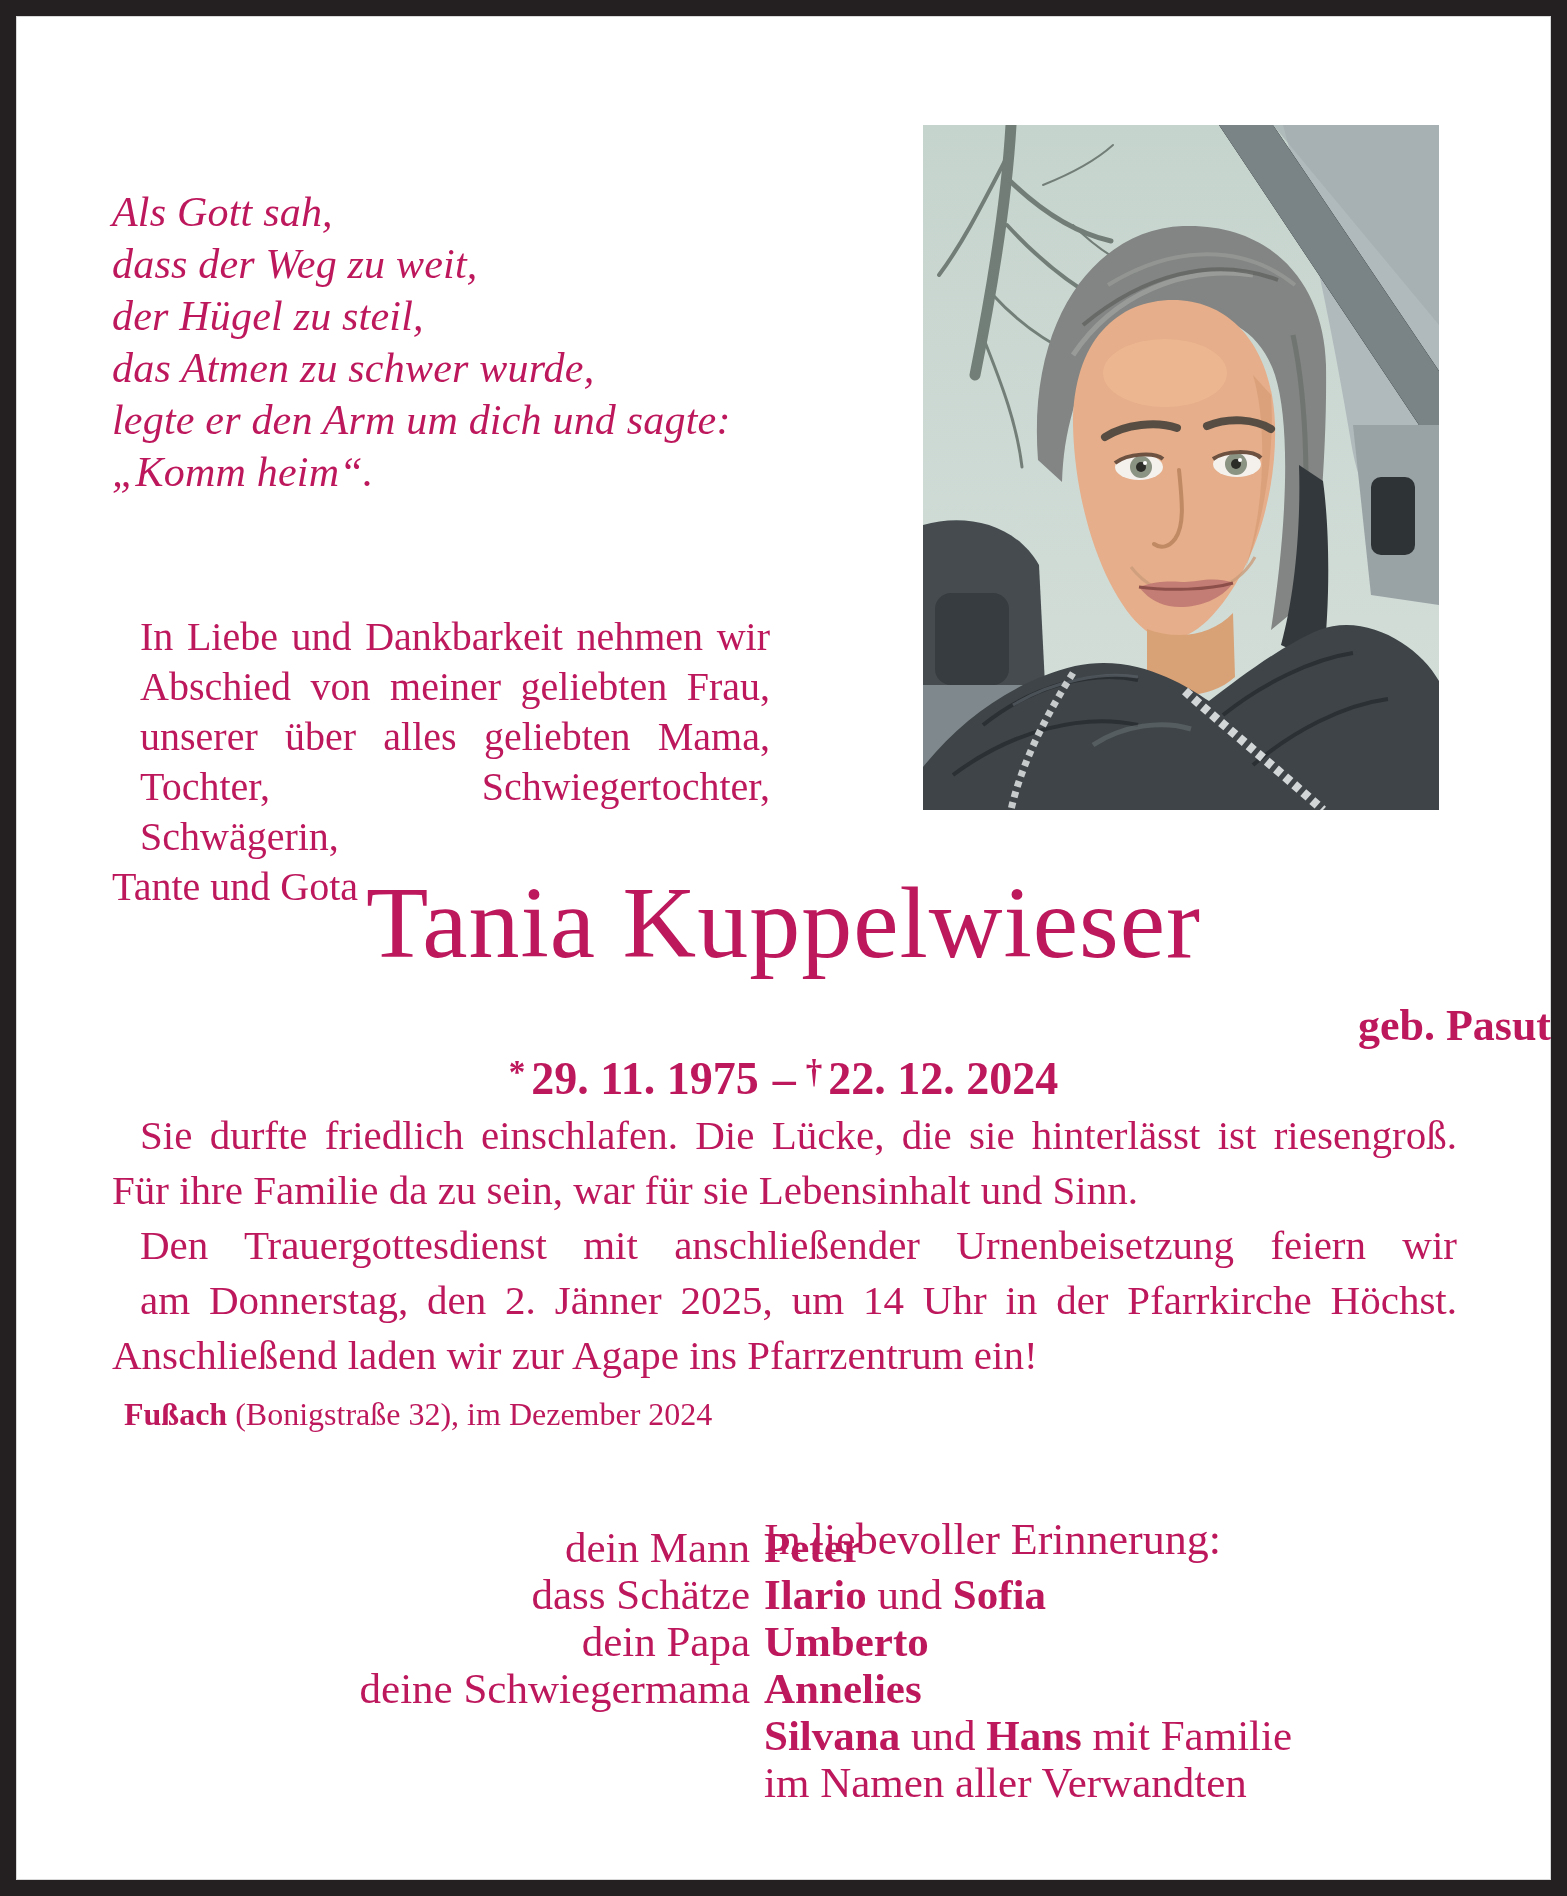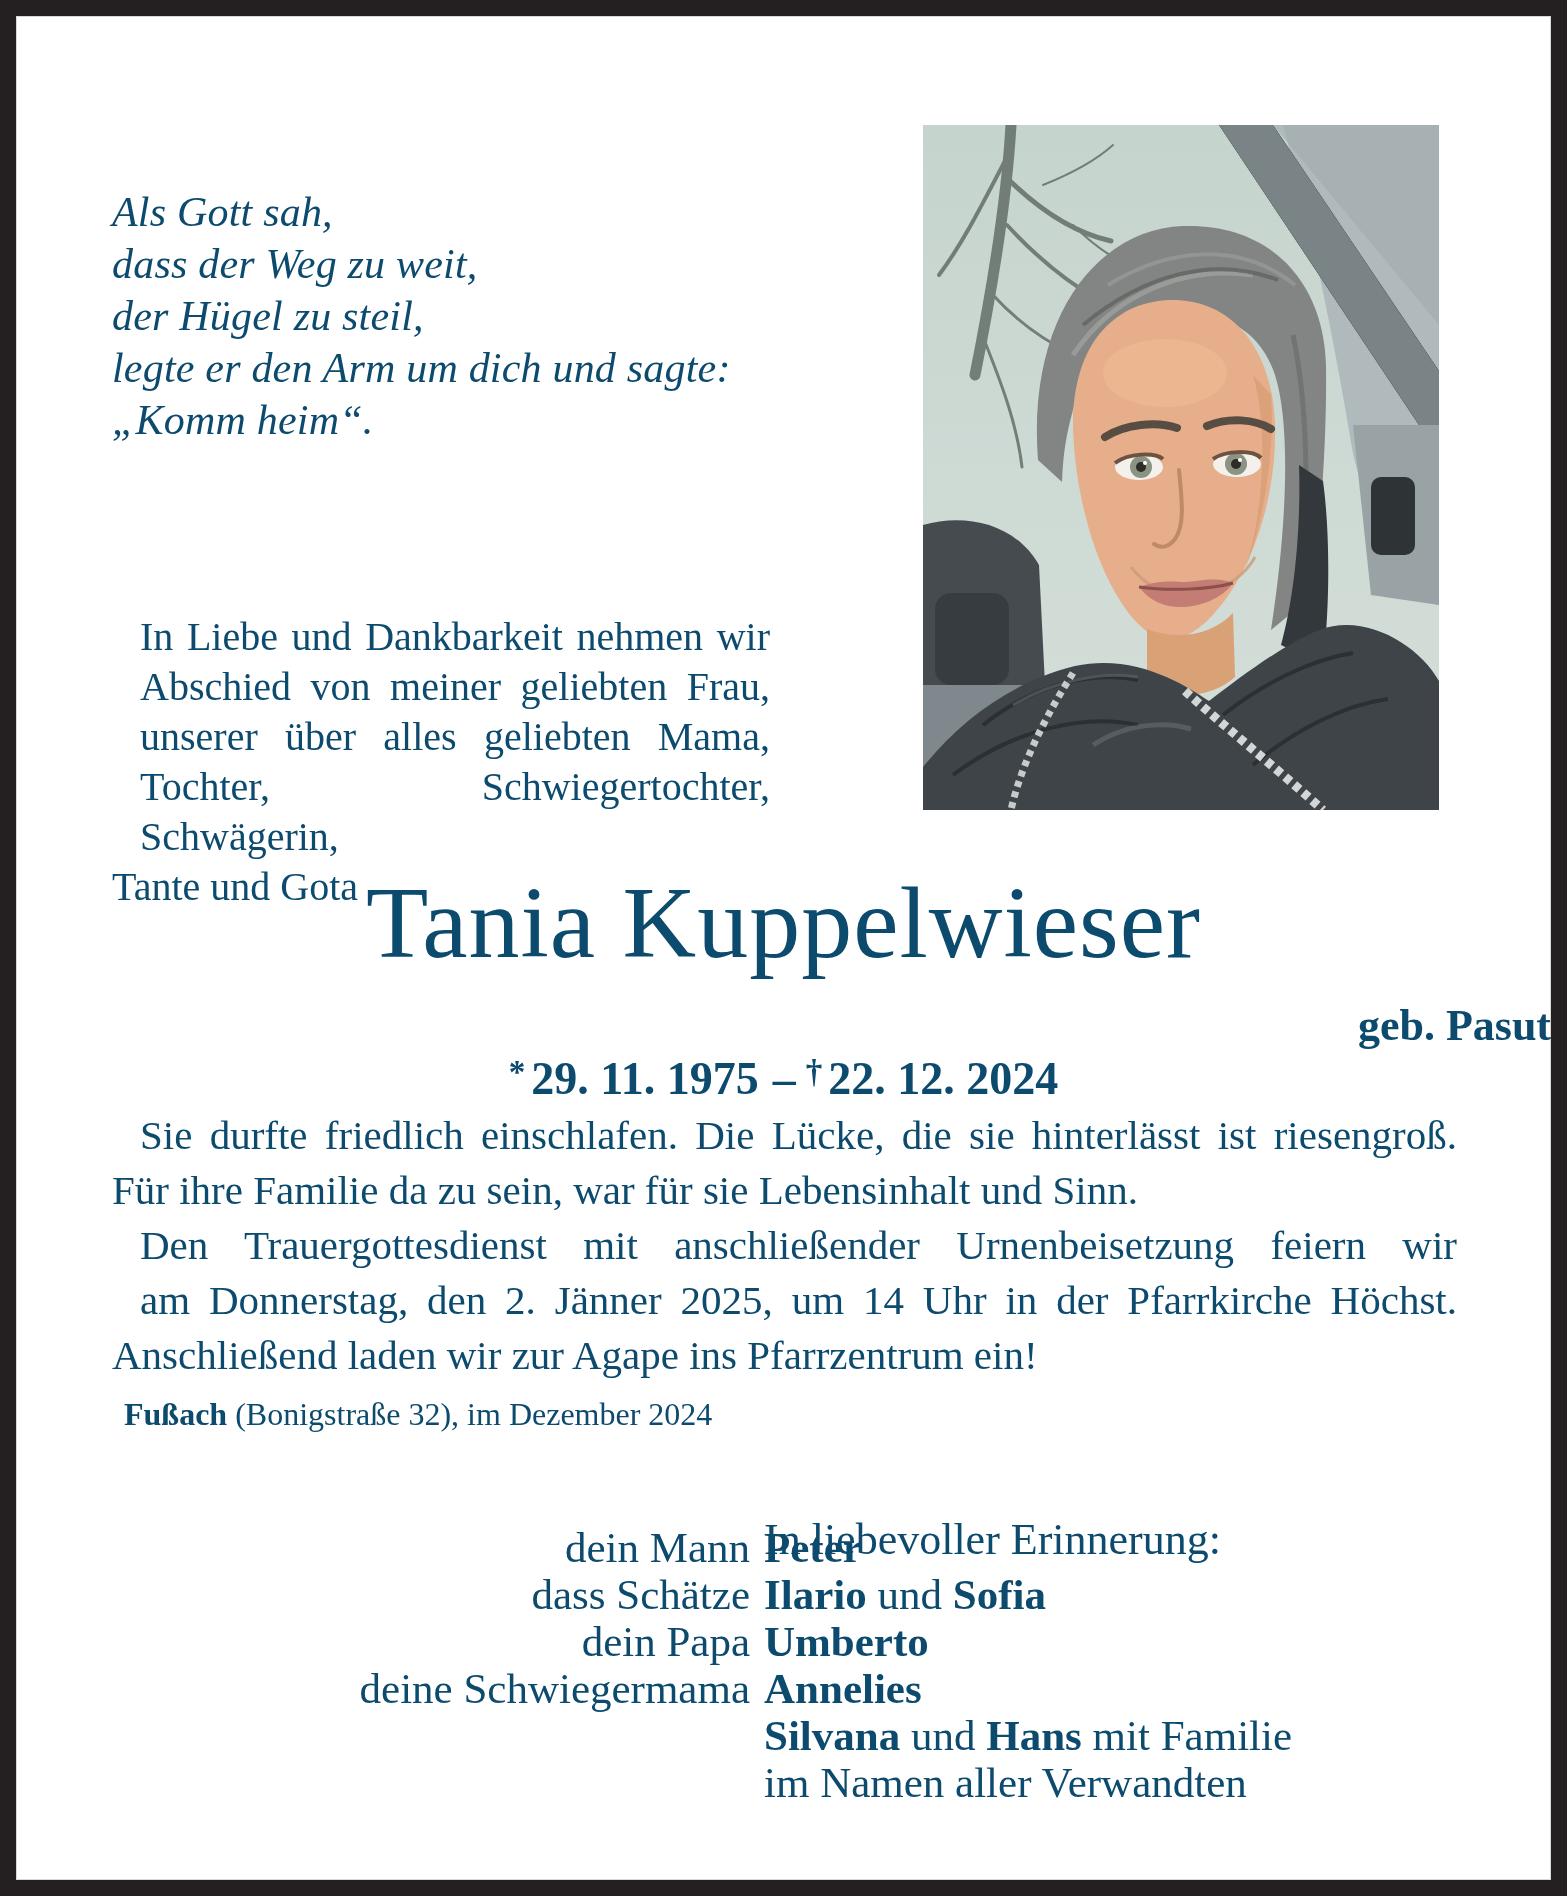--- a/index.html
+++ b/index.html
@@ -3,21 +3,21 @@
 <meta charset="utf-8">
 <style>
   html, body { margin: 0; padding: 0; background: #ffffff; }
   .page {
     position: relative;
     width: 1567px; height: 1896px;
     background: #ffffff;
     border: 16px solid #241f20;
     box-sizing: border-box;
     font-family: "Liberation Serif", "DejaVu Serif", serif;
-    color: #0c4a6e;
+    color: #be185d;
     overflow: hidden;
   }
   .inner-hairline {
     position: absolute; inset: 0;
     border: 1px solid #d8d8d8;
     pointer-events: none;
   }
   
   .poem {
     position: absolute; left: 96px; top: 170px; width: 640px;
@@ -84,20 +84,21 @@
 </head>
 <body>
 
 <div class="page">
   <div class="inner-hairline"></div>
 
   <div class="poem" id="poem">
       <div class="line">Als Gott sah,</div>
       <div class="line">dass der Weg zu weit,</div>
       <div class="line">der Hügel zu steil,</div>
+      <div class="line">das Atmen zu schwer wurde,</div>
       <div class="line">legte er den Arm um dich und sagte:</div>
       <div class="line">„Komm heim“.</div>
     </div>
 
   <div class="photo">
     <svg width="516" height="685" viewBox="0 0 516 685" xmlns="http://www.w3.org/2000/svg">
       <defs>
         <linearGradient id="skyg" x1="0" y1="0" x2="0" y2="1">
           <stop offset="0" stop-color="#c6d4ce"></stop>
           <stop offset="1" stop-color="#d5dfda"></stop>

